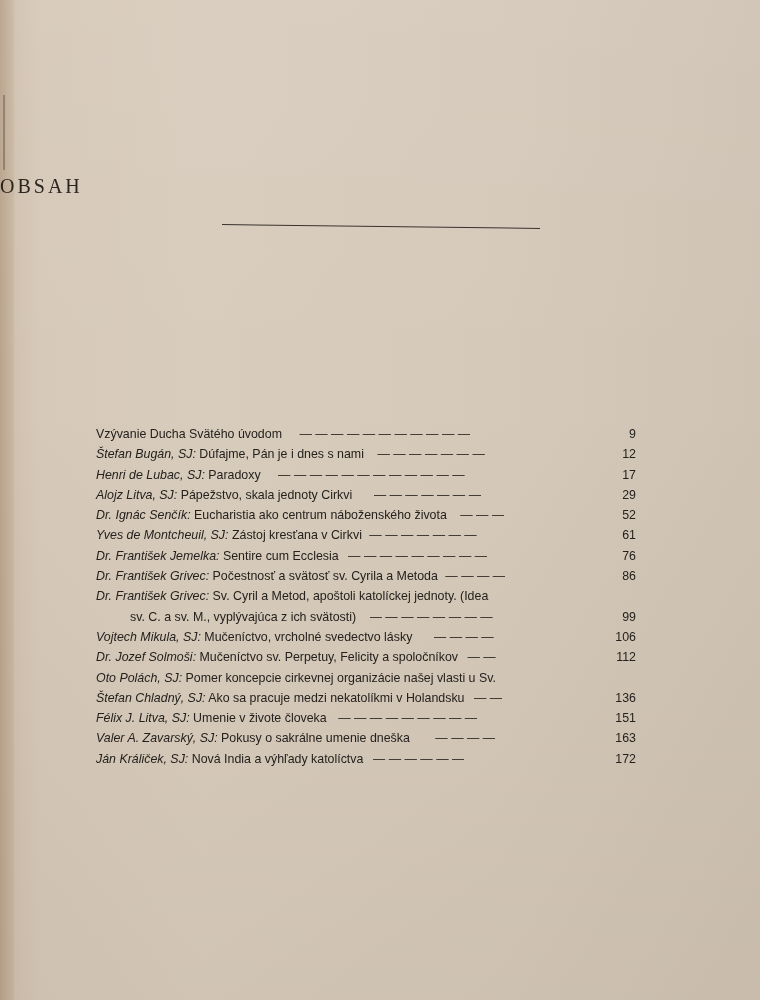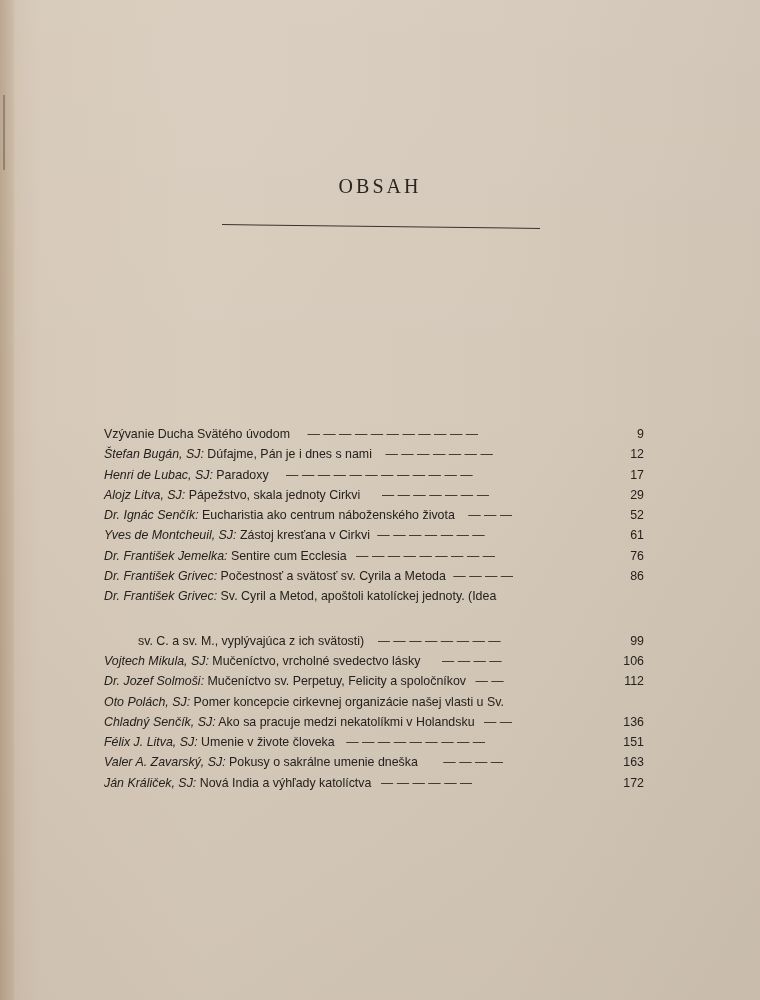--- a/index.html
+++ b/index.html
@@ -17,41 +17,41 @@
     .spine {
       position: absolute; left: 0; top: 0; width: 14px; height: 1000px;
       background: linear-gradient(90deg, #b8a48d, #cbb9a4);
     }
     .spine-mark {
       position: absolute; left: 3px; top: 95px; width: 2px; height: 75px;
       background: #6b5a48; opacity: 0.55;
     }
     .title {
       position: absolute; left: 0; width: 760px; top: 175px;
-      text-align: center; font-family: "Liberation Serif", serif;
+      font-family: "Liberation Serif", serif;
       font-size: 20px; letter-spacing: 3px; color: #2b2520;
     }
     .rule {
       position: absolute; left: 222px; top: 224px; width: 318px; height: 0;
       border-top: 1.5px solid #3a332c; transform: rotate(0.7deg); transform-origin: left;
     }
     .toc {
-      position: absolute; left: 104px; top: 424px; width: 540px;
+      position: absolute; left: 96px; top: 424px; width: 540px;
       font-family: "Liberation Sans", sans-serif; font-size: 12.4px; color: #25211d;
     }
     .entry { position: relative; height: 20.3px; line-height: 20.3px; white-space: nowrap; }
     .author { font-style: italic; text-align: right; }
     .leader {
       display: inline-block; letter-spacing: 0; color: #2f2a25;
       overflow: hidden; vertical-align: top;
     }
     .page {
       position: absolute; right: 0; top: 0; width: 30px; text-align: right;
     }
-    .indent { padding-left: 34px; margin-top: 24px; }
+    .indent { padding-left: 34px; }
   </style>
 </head>
 <body>
 
 <div class="spine">
     <div class="spine-mark"></div>
   </div>
 <div class="shade"></div>
 
 <div class="title">OBSAH</div>
@@ -137,21 +137,21 @@
     <span class="leader" style="margin-left:6px">— —</span>
     <span class="page">112</span>
   </div>
 
   <div class="entry">
     <span class="author">Oto Polách, SJ:</span>
     <span>Pomer koncepcie cirkevnej organizácie našej vlasti u Sv.</span>
   </div>
 
   <div class="entry">
-    <span class="author">Chladný Senčík, SJ:</span>
+    <span class="author">Štefan Chladný, SJ:</span>
     <span>Ako sa pracuje medzi nekatolíkmi v Holandsku</span>
     <span class="leader" style="margin-left:6px">— —</span>
     <span class="page">136</span>
   </div>
 
   <div class="entry">
     <span class="author">Félix J. Litva, SJ:</span>
     <span>Umenie v živote človeka</span>
     <span class="leader" style="margin-left:8px">— — — — — — — — —</span>
     <span class="page">151</span>

